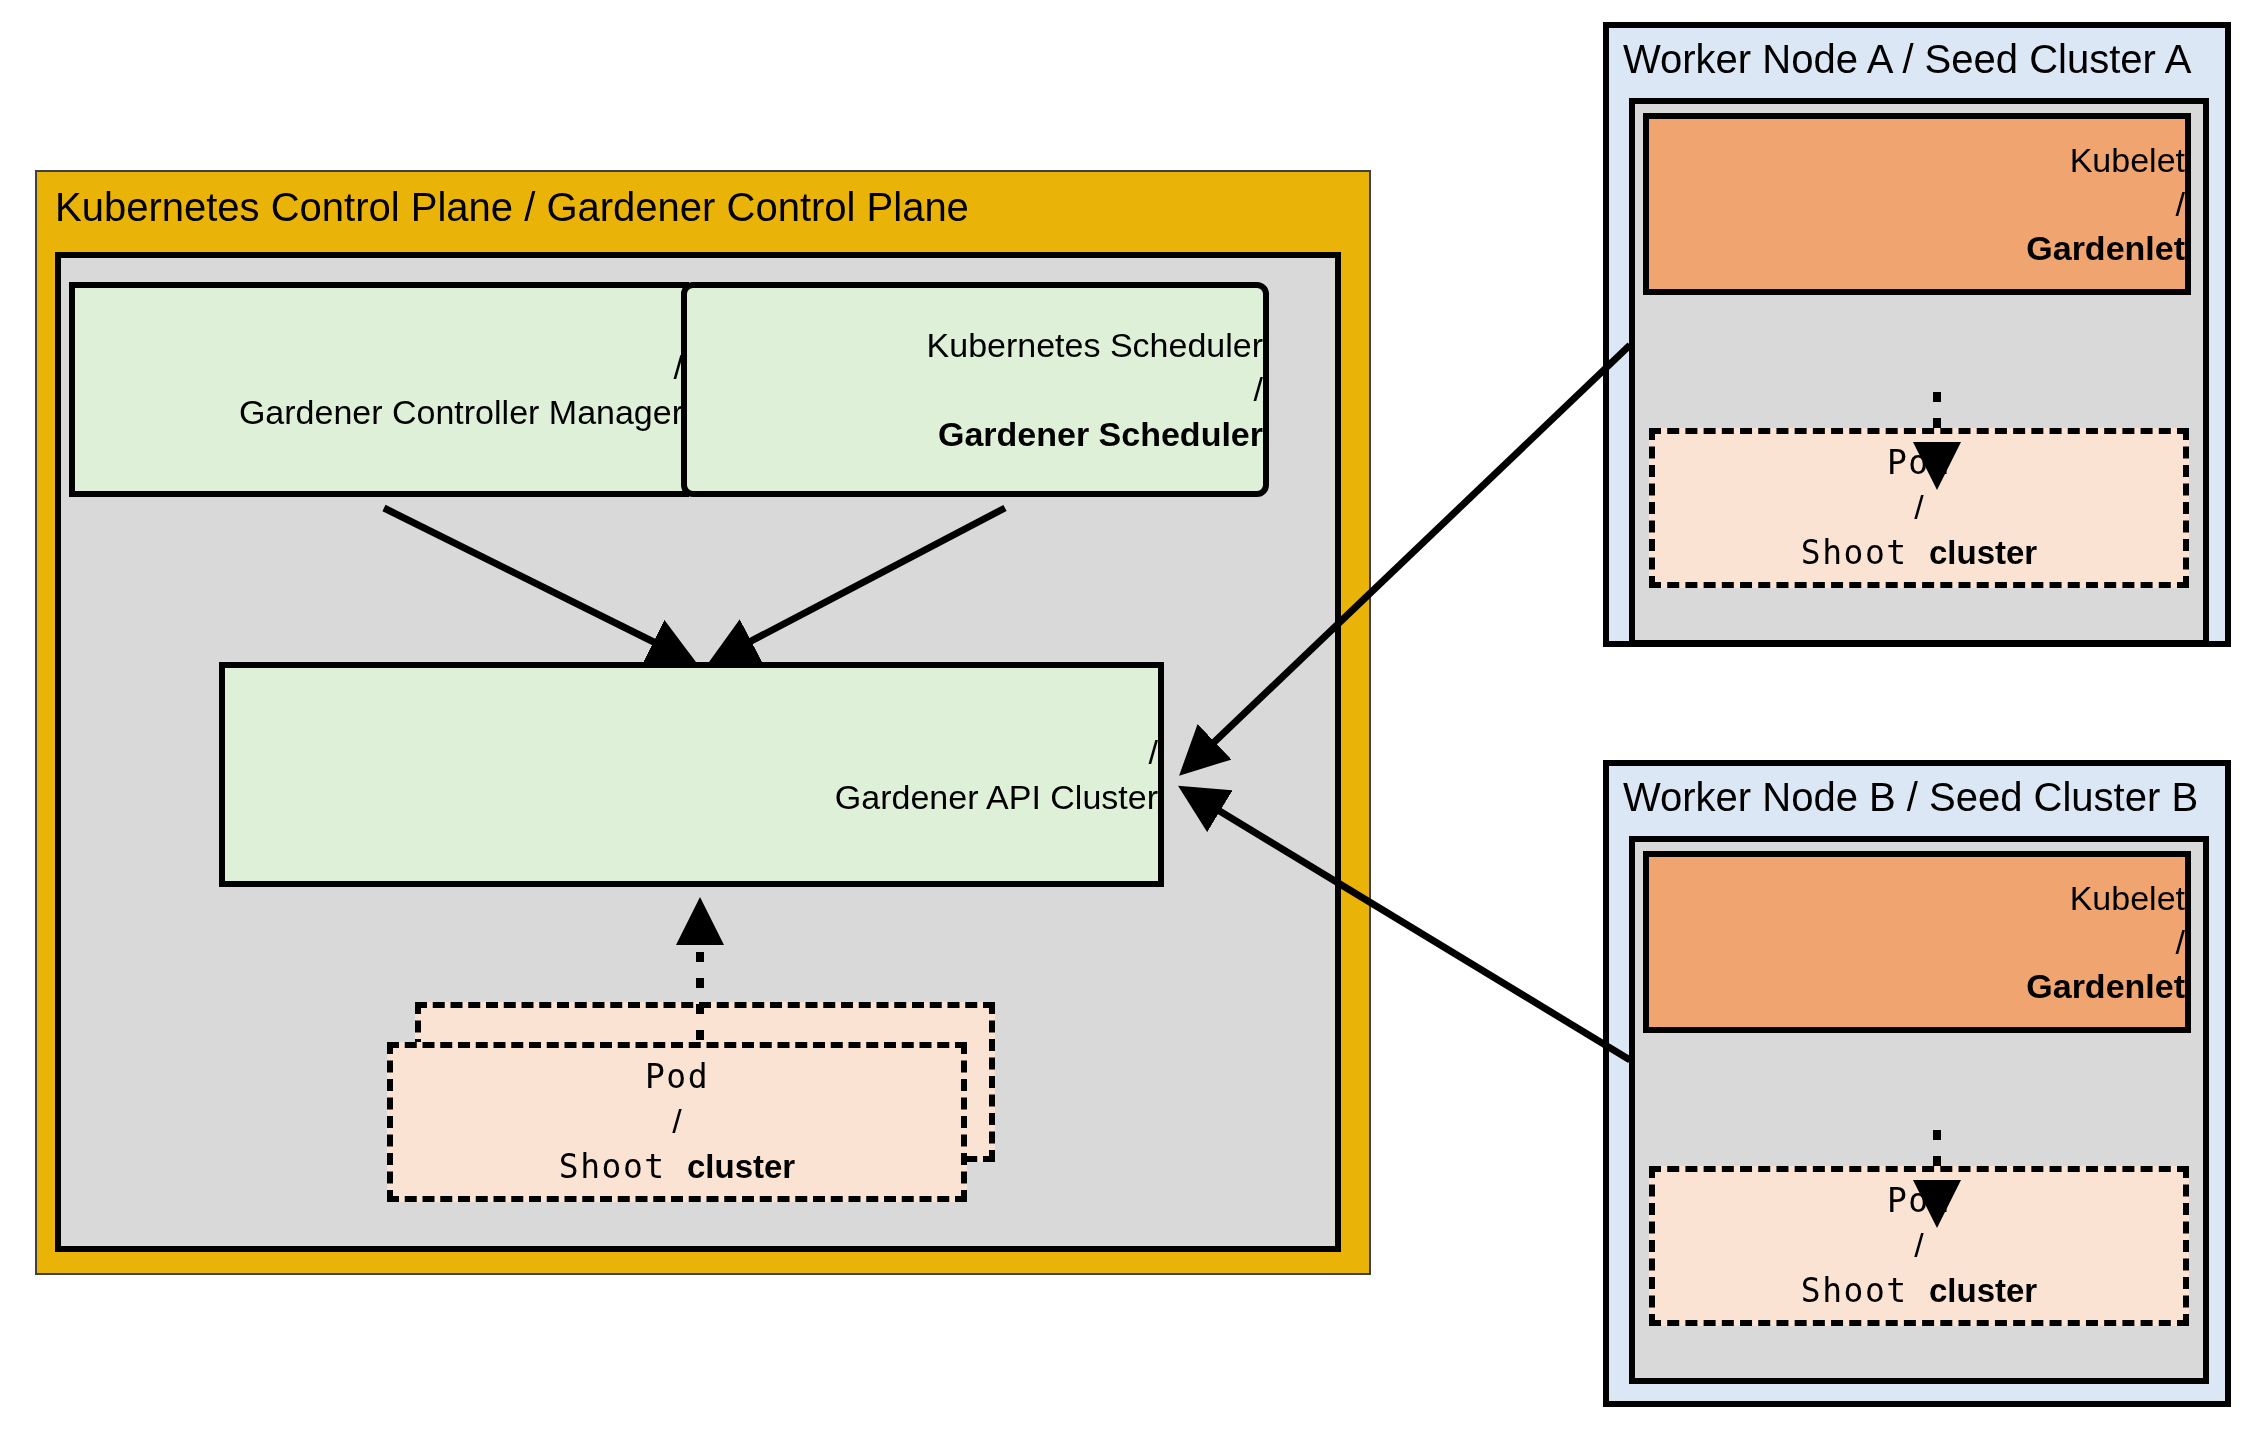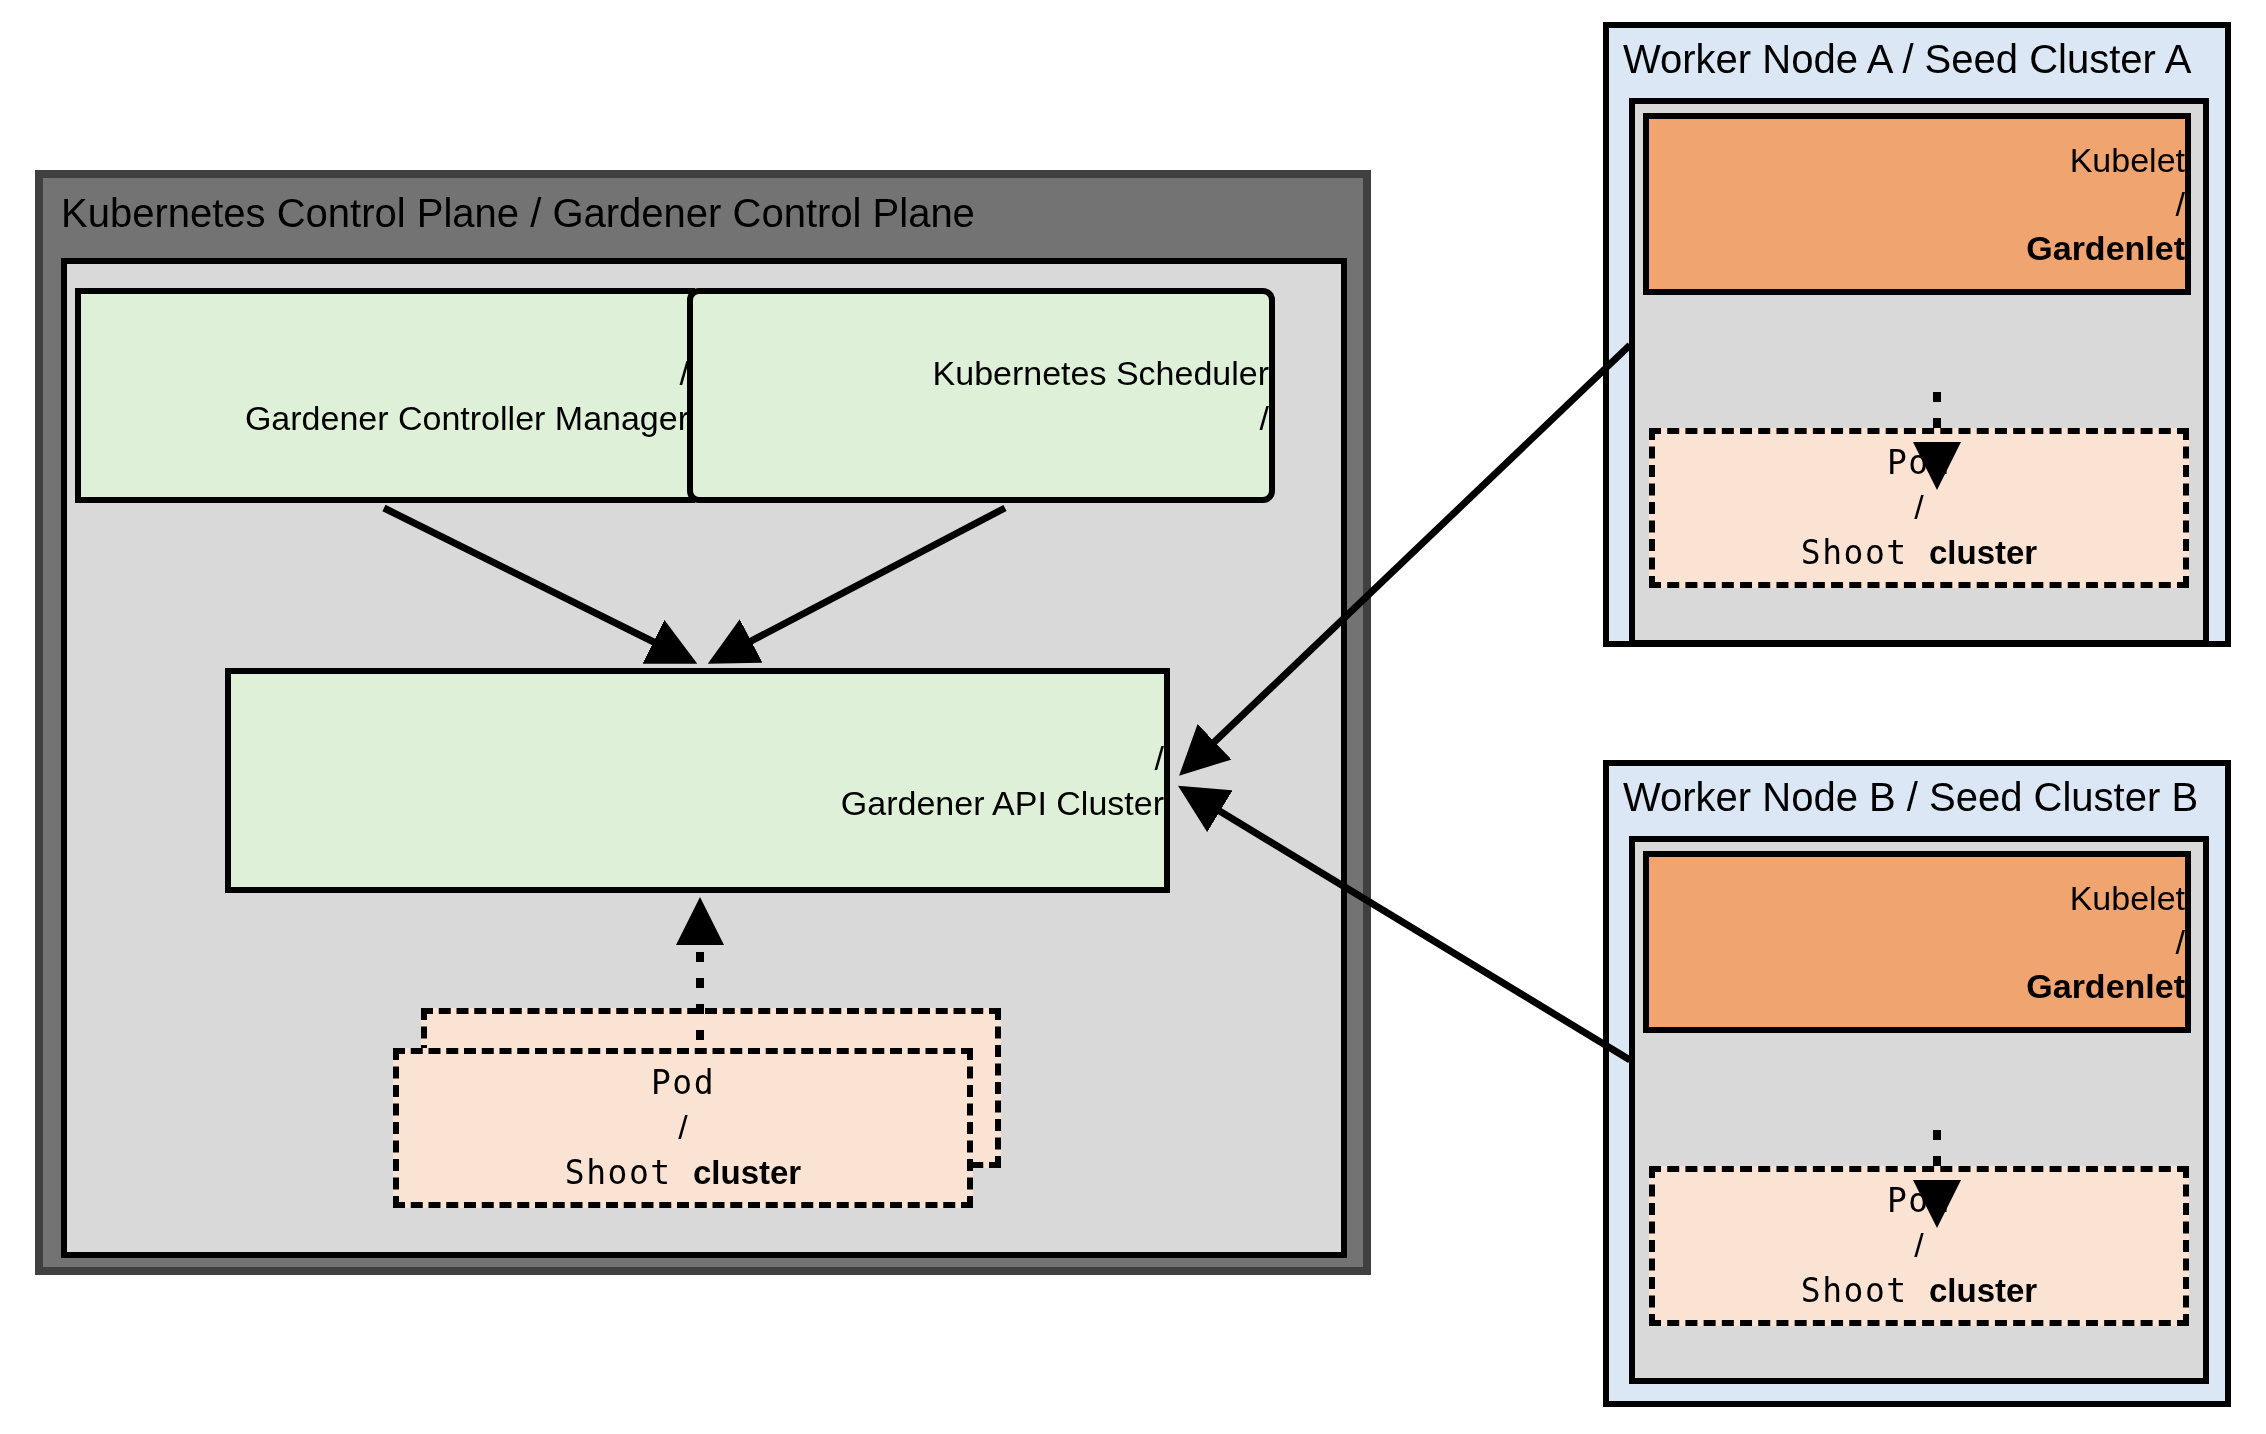--- a/index.html
+++ b/index.html
@@ -12,22 +12,22 @@
     position: relative;
     font-family: "Liberation Sans", sans-serif;
     color: #000000;
     overflow: hidden;
   }
 
   
   .abs { position: absolute; }
 
   .panel-outer {
-    border: 8px solid #404040;
-    background: #737373;
+    border: 2px solid #404040;
+    background: #eab308;
   }
   .panel-inner-gray {
     background: #d9d9d9;
     border: 6px solid #000;
   }
   .panel-blue {
     border: 6px solid #000;
     background: #dbe7f4;
   }
 
@@ -92,20 +92,21 @@
   <div class="abs panel-inner-gray" style="left:18px; top:80px; width:1286px; height:1000px;"></div>
 
   <div class="abs node-box node-green" style="left:32px; top:110px; width:620px; height:215px;">
     <div class="t-slash">/</div>
     <div class="t-line">Gardener Controller Manager</div>
   </div>
 
   <div class="abs node-box node-green" style="left:644px; top:110px; width:588px; height:215px;border-radius:12px;">
     <div class="t-line">Kubernetes Scheduler</div>
     <div class="t-slash">/</div>
+    <div class="t-line t-bold">Gardener Scheduler</div>
   </div>
 
   <div class="abs node-box node-green" style="left:182px; top:490px; width:945px; height:225px;">
     <div class="t-slash">/</div>
     <div class="t-line">Gardener API Cluster</div>
   </div>
 
   <div class="abs node-dashed" style="left:378px; top:830px; width:580px; height:160px;"></div>
 
   <div class="abs node-dashed" style="left:350px; top:870px; width:580px; height:160px;">

